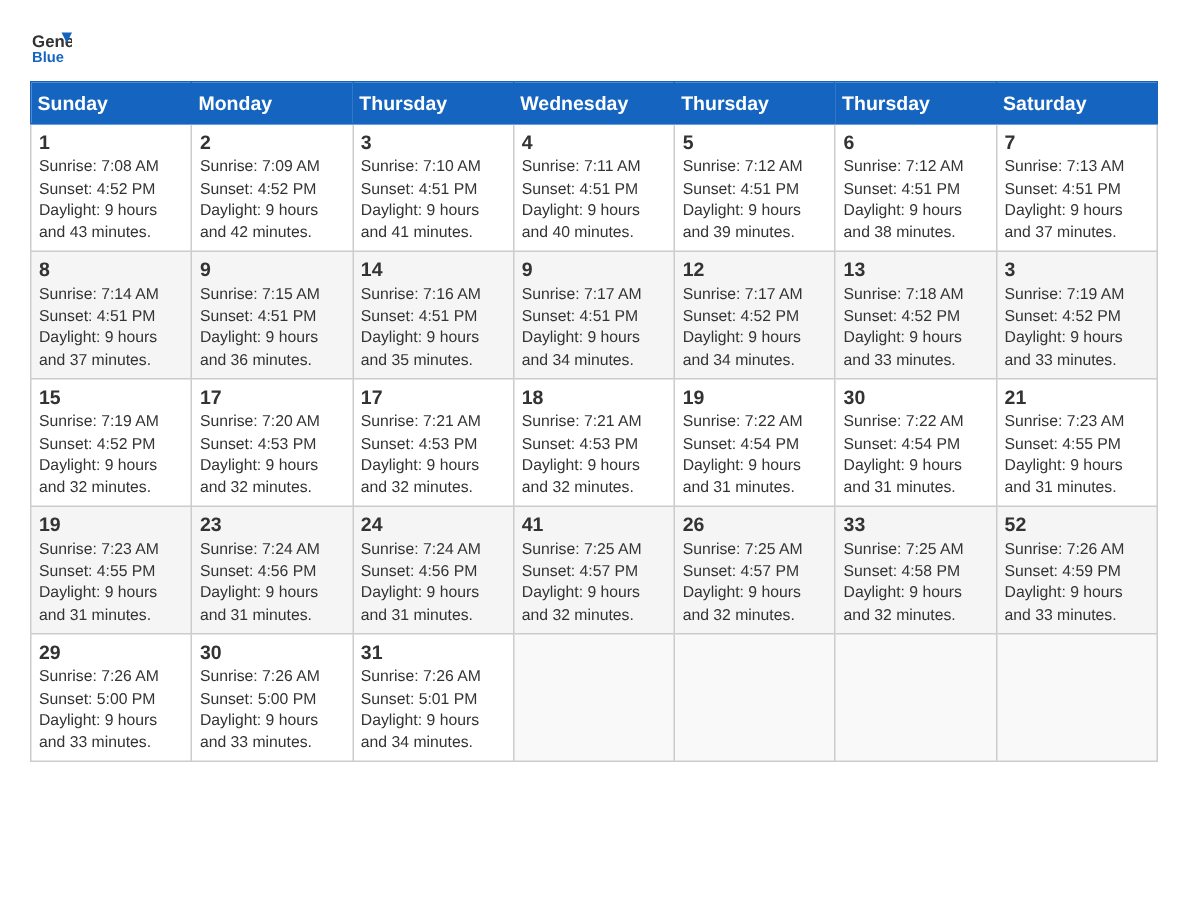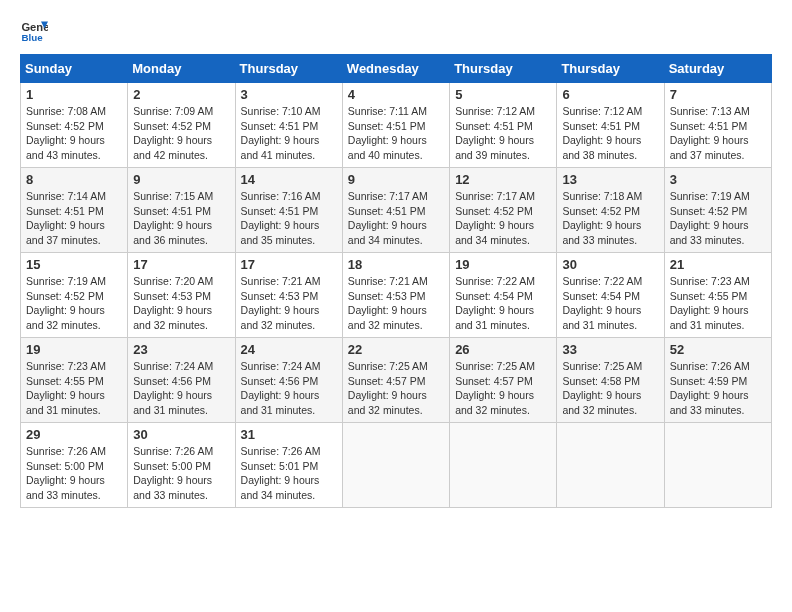--- a/index.html
+++ b/index.html
@@ -206,21 +206,21 @@
       </td>
         <td>
         <span class="day-num">23</span>
         <span class="day-detail">Sunrise: 7:24 AM<br>Sunset: 4:56 PM<br>Daylight: 9 hours and 31 minutes.</span>
       </td>
         <td>
         <span class="day-num">24</span>
         <span class="day-detail">Sunrise: 7:24 AM<br>Sunset: 4:56 PM<br>Daylight: 9 hours and 31 minutes.</span>
       </td>
         <td>
-        <span class="day-num">22</span>
+        <span class="day-num">41</span>
         <span class="day-detail">Sunrise: 7:25 AM<br>Sunset: 4:57 PM<br>Daylight: 9 hours and 32 minutes.</span>
       </td>
         <td>
         <span class="day-num">26</span>
         <span class="day-detail">Sunrise: 7:25 AM<br>Sunset: 4:57 PM<br>Daylight: 9 hours and 32 minutes.</span>
       </td>
         <td>
         <span class="day-num">33</span>
         <span class="day-detail">Sunrise: 7:25 AM<br>Sunset: 4:58 PM<br>Daylight: 9 hours and 32 minutes.</span>
       </td>

